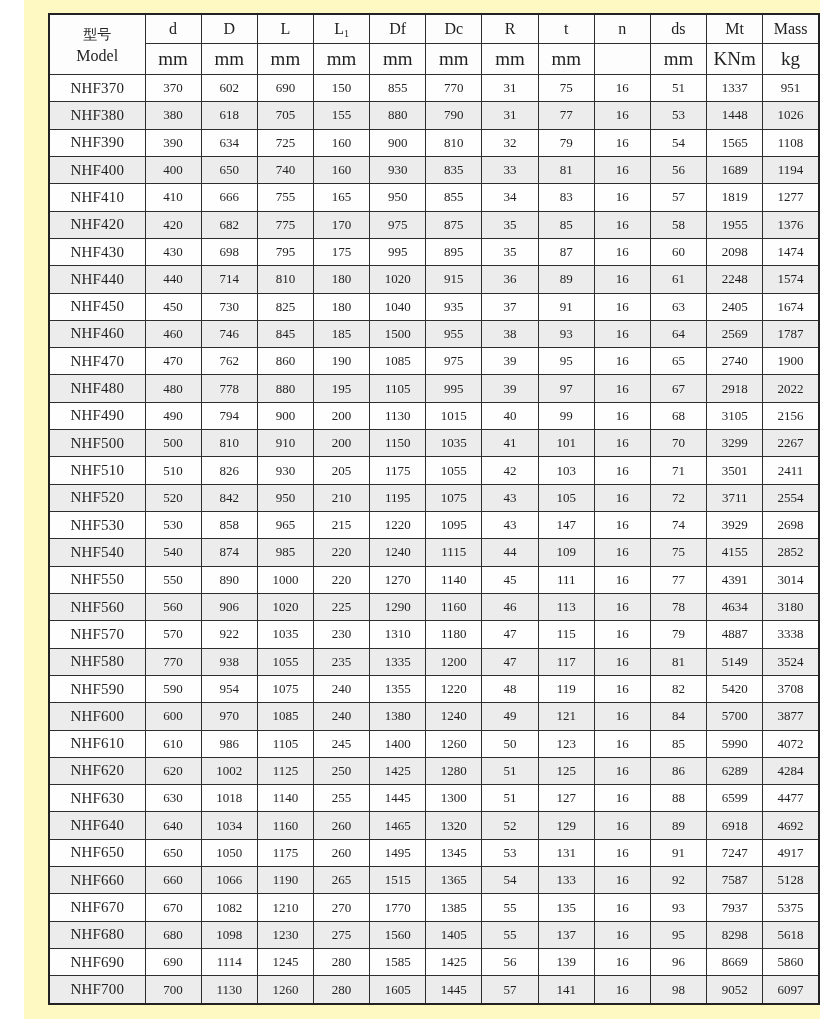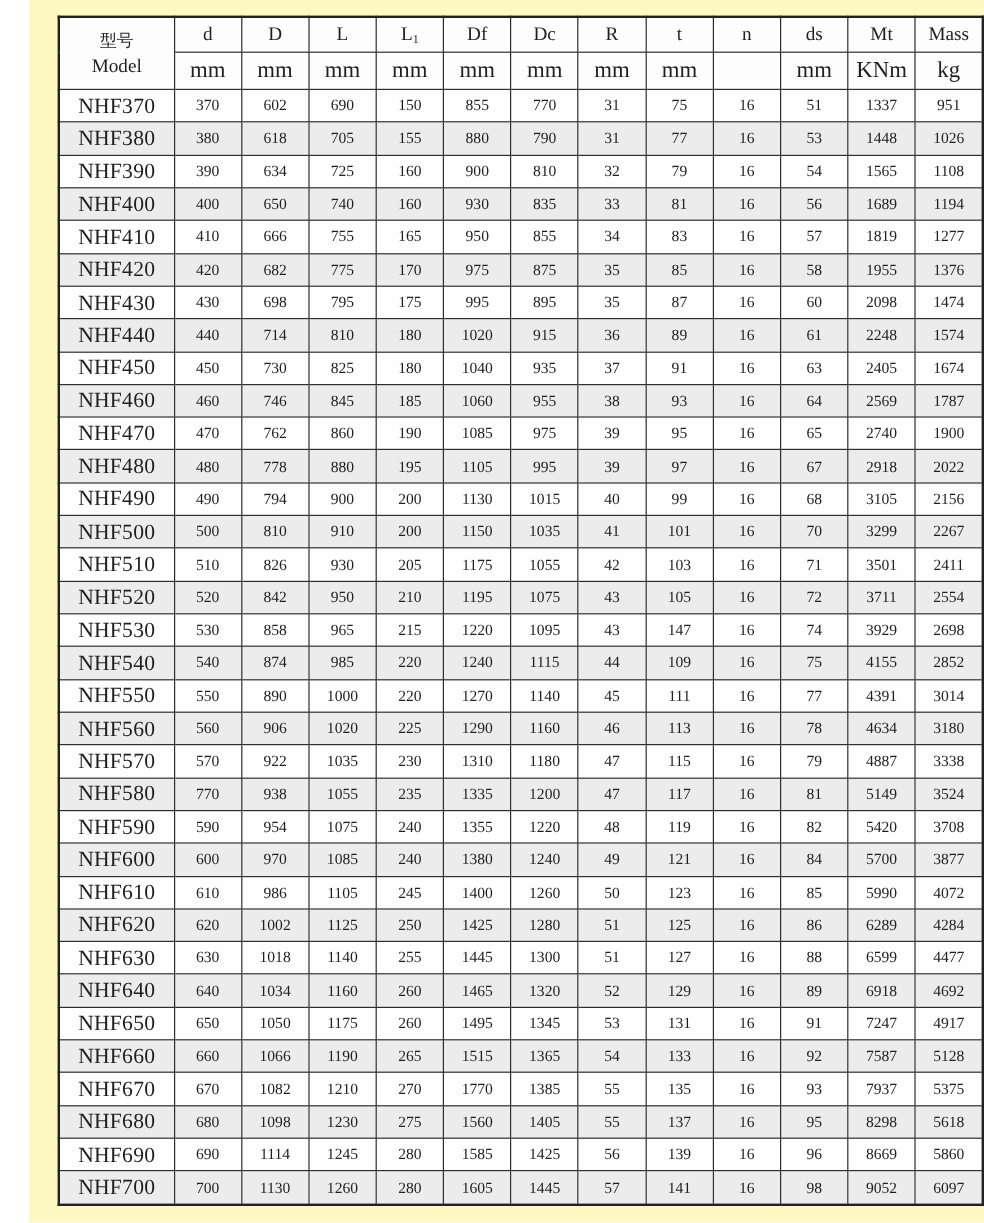--- a/index.html
+++ b/index.html
@@ -43,21 +43,21 @@
   th.model-head {
     font-size: 15px;
     line-height: 1.35;
   }
   th.model-head .zh { font-size: 14px; }
   sub.colsub { font-size: 10px; vertical-align: -3px; }
   tbody td {
     font-size: 13px;
   }
   tbody td.model {
-    font-size: 18px;
+    font-size: 15px;
     letter-spacing: 0.2px;
   }
   tbody tr.alt td {
     background: #ececec;
   }
 </style>
 </head>
 <body>
 
 <div class="page">
@@ -246,21 +246,21 @@
           <td>63</td>
           <td>2405</td>
           <td>1674</td>
         </tr>
         <tr class="alt">
           <td class="model">NHF460</td>
           <td>460</td>
           <td>746</td>
           <td>845</td>
           <td>185</td>
-          <td>1060</td>
+          <td>1500</td>
           <td>955</td>
           <td>38</td>
           <td>93</td>
           <td>16</td>
           <td>64</td>
           <td>2569</td>
           <td>1787</td>
         </tr>
         <tr>
           <td class="model">NHF470</td>

